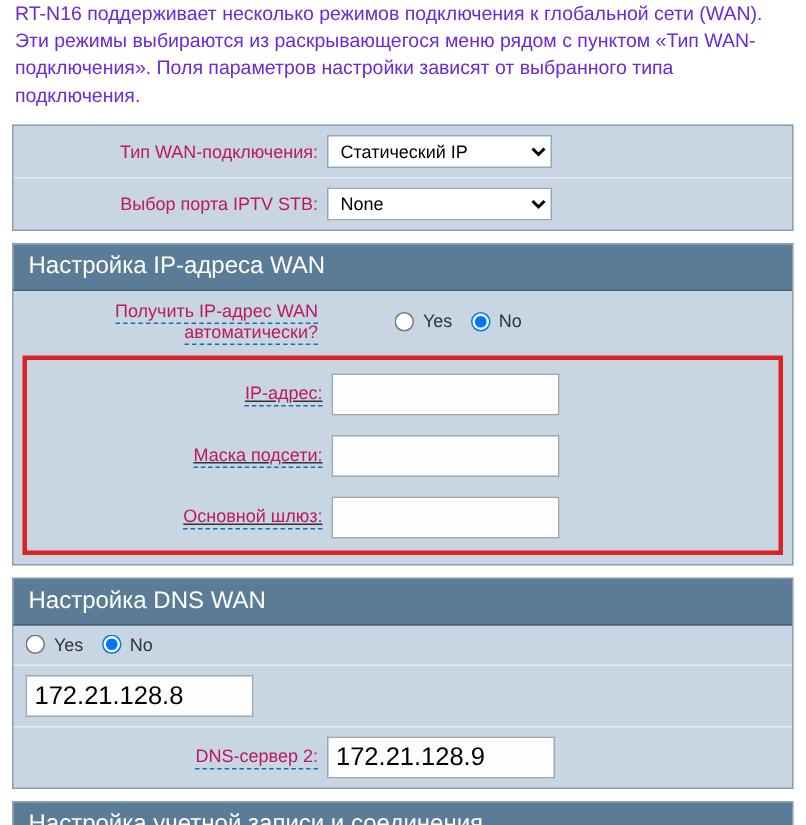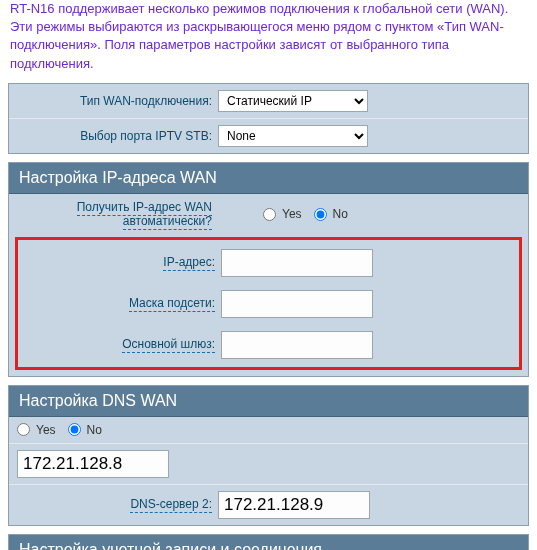--- a/index.html
+++ b/index.html
@@ -36,21 +36,21 @@
     display: flex;
     align-items: center;
     padding: 6px 8px;
     border-top: 1px solid #e1eaf1;
   }
   .row:first-child { border-top: none; }
   .hdr + .row { border-top: none; gap: 45px; }
   .label {
     width: 195px;
     text-align: right;
-    color: #0c4a6e;
+    color: #be185d;
     font-size: 12px;
     padding-right: 6px;
     line-height: 1.2;
   }
   .label span {
     border-bottom: 1px dashed #1c6db0;
     padding-bottom: 1px;
     cursor: help;
   }
   .label.plain span { border-bottom: none; cursor: default; }
@@ -80,21 +80,21 @@
     display: flex;
     align-items: center;
     gap: 4px;
   }
   .radio-pair input { margin: 0 2px 0 0; }
   .box-red {
     border: 3px solid #d22;
     margin: 2px 6px 6px 6px;
     padding: 2px 0;
   }
-  .box-red .row { padding: 6px 2px; border-top: 1px solid transparent; }
+  .box-red .row { padding: 6px 2px; border-top: 1px solid transparent; text-decoration: underline; }
 </style>
 </head>
 <body>
 
 <div class="wrap">
 
   <div class="intro">RT-N16 поддерживает несколько режимов подключения к глобальной сети (WAN). Эти режимы выбираются из раскрывающегося меню рядом с пунктом «Тип WAN-подключения». Поля параметров настройки зависят от выбранного типа подключения.</div>
 
   <div class="panel">
     <div class="row">

